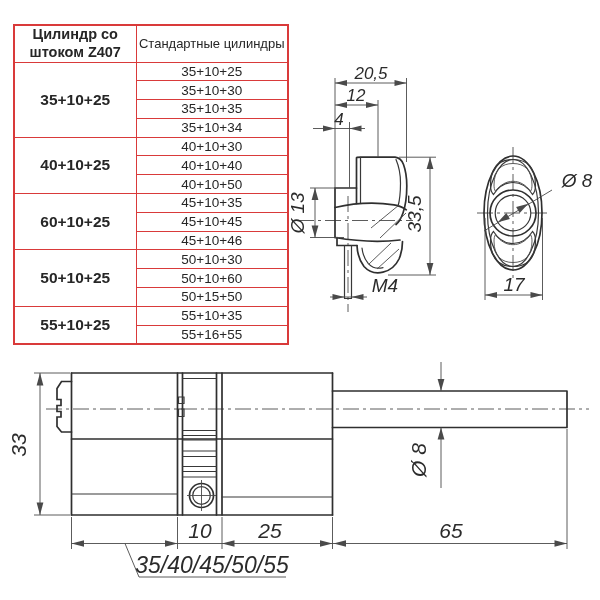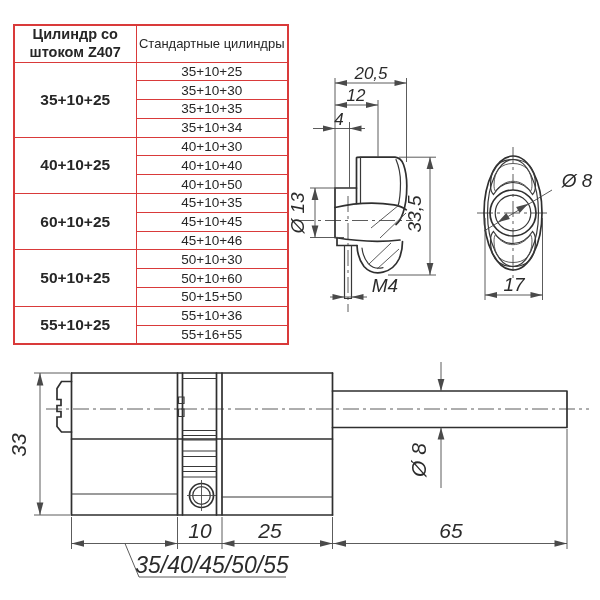--- a/index.html
+++ b/index.html
@@ -86,21 +86,21 @@
     <td class="opt-cell">50+10+30</td>
   </tr>
   <tr>
         <td class="opt-cell">50+10+60</td>
       </tr>
   <tr>
         <td class="opt-cell">50+15+50</td>
       </tr>
   <tr>
     <td class="grp-label" rowspan="2">55+10+25</td>
-    <td class="opt-cell">55+10+36</td>
+    <td class="opt-cell">55+10+35</td>
   </tr>
   <tr>
         <td class="opt-cell">55+16+55</td>
       </tr>
 </tbody>
   </table>
 
 <svg width="600" height="600" viewBox="0 0 600 600">
 
   <g>

